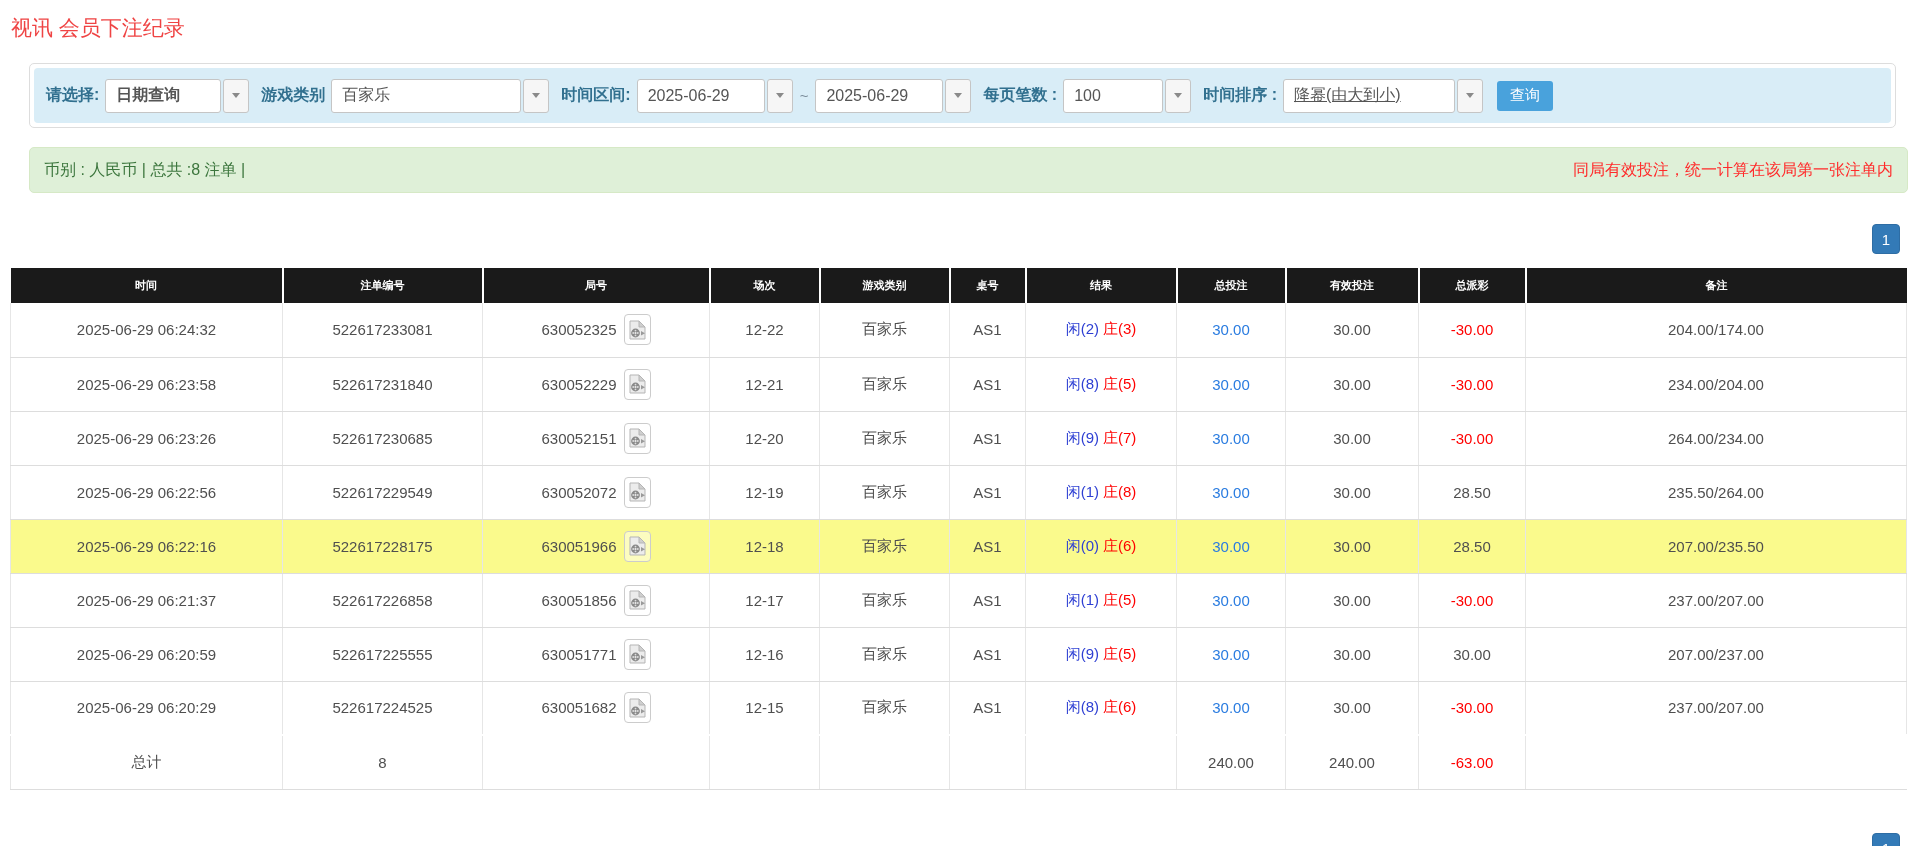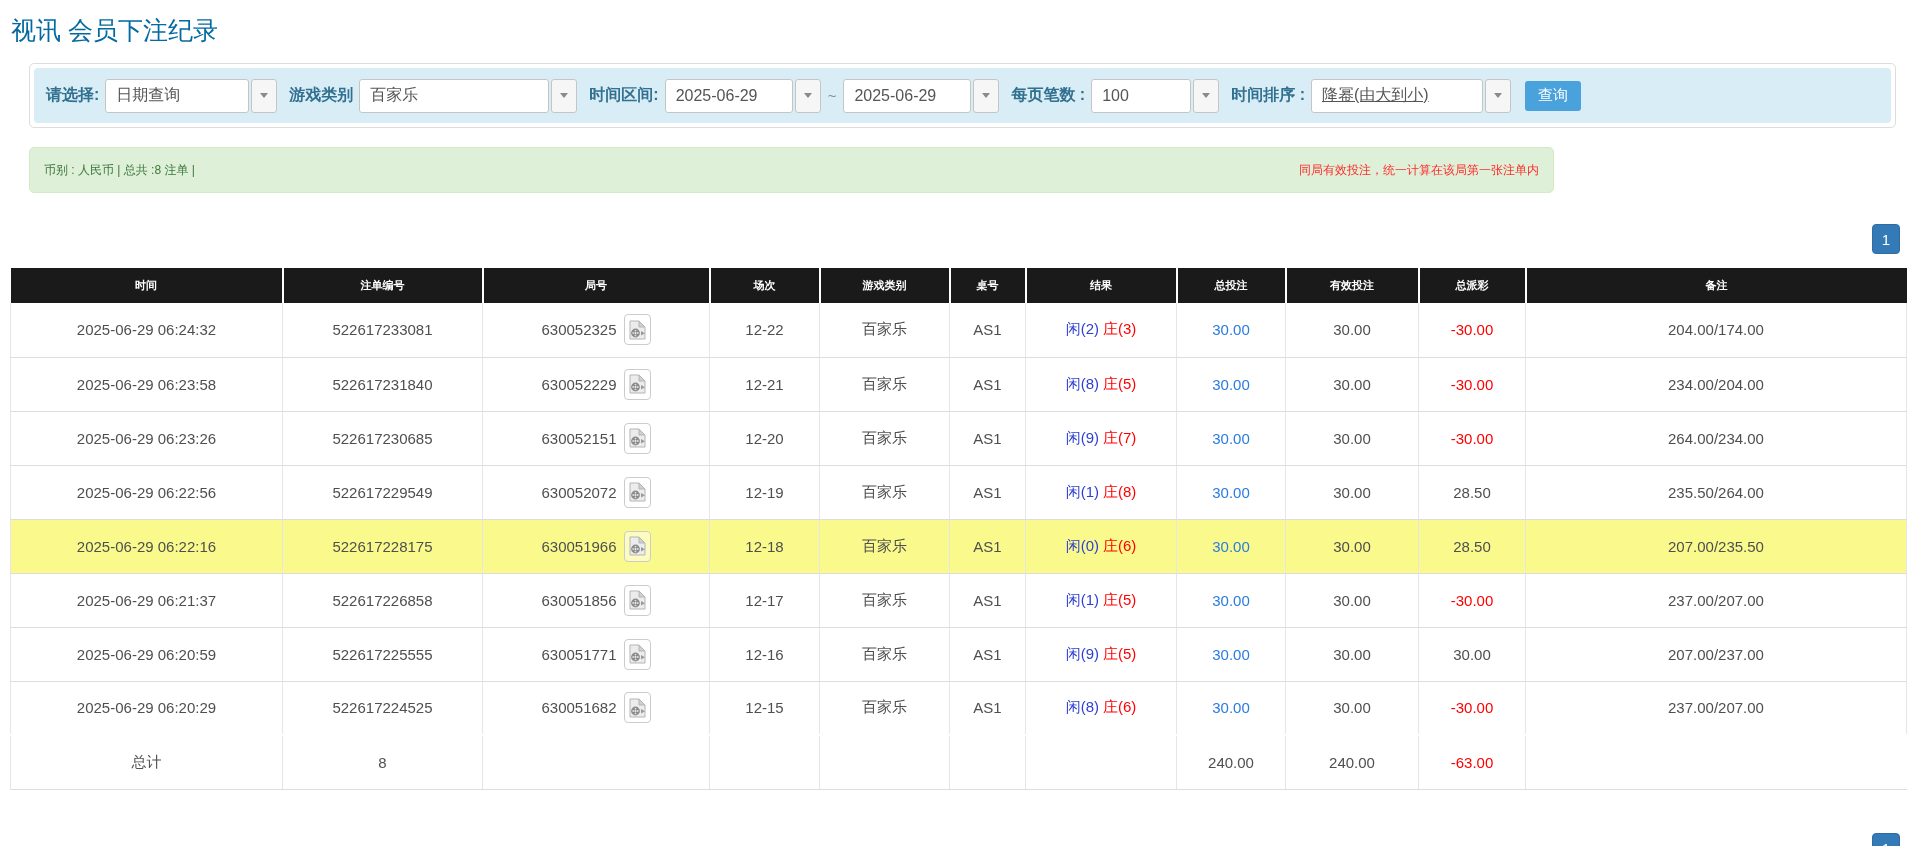--- a/index.html
+++ b/index.html
@@ -1,46 +1,46 @@
 <!DOCTYPE html>
 <html><head>
 <meta charset="utf-8">
 <style>
   * { box-sizing: border-box; }
   html,body { margin:0; padding:0; }
   body {
     width:1919px; height:846px; position:relative; overflow:hidden;
     background:#fff; font-family:"Liberation Sans", sans-serif;
   }
-  .page-title { position:absolute; left:11px; top:14px; font-size:25px; color:#0369a1; font-weight:400; }
+  .page-title { position:absolute; left:11px; top:14px; font-size:21px; color:#ef4444; font-weight:400; }
 
   
   .filter-outer { position:absolute; left:29px; top:63px; width:1867px; height:65px;
     border:1px solid #ddd; border-radius:5px; background:#fff; }
   .filter-bar { position:absolute; left:4px; right:4px; top:4px; bottom:4px;
     background:#d9edf7; border-radius:4px; display:flex; align-items:center;
     padding:0 12px; gap:6px; }
   .flabel { color:#31708f; font-weight:bold; font-size:16px; white-space:nowrap; margin-left:6px; }
   .combo { display:flex; align-items:stretch; height:34px; }
   .combo-text { background:#fff; border:1px solid #c5c5c5; border-radius:3px;
     display:flex; align-items:center; padding:0 10px; font-size:16px; color:#555; overflow:hidden; white-space:nowrap; }
   .combo-btn { width:26px; margin-left:2px; background:#f6f6f6; border:1px solid #c5c5c5;
     border-radius:3px; display:flex; align-items:center; justify-content:center; cursor:pointer; }
   .caret { width:0; height:0; border-left:4px solid transparent; border-right:4px solid transparent;
     border-top:5px solid #8a8a8a; }
-  .w-query { width:144px; } .w-game { width:190px; } .w-date { width:128px; }
+  .w-query { width:116px;font-weight:bold; } .w-game { width:190px; } .w-date { width:128px; }
   .w-size  { width:100px; } .w-sort { width:172px;text-decoration:underline; }
   .tilde { color:#7a8b99; font-size:15px; margin:0 1px; }
   .search-btn { height:30px; padding:0 13px; margin-left:8px; background:#49a2dc; color:#fff;
     border:none; border-radius:3px; font-size:15px; cursor:pointer; }
 
   
-  .summary-bar { position:absolute; left:29px; top:147px; width:1525px; height:46px;
+  .summary-bar { position:absolute; left:29px; top:147px; width:1879px; height:46px;
     background:#dff0d8; border:1px solid #d6e9c6; border-radius:5px;
-    display:flex; align-items:center; justify-content:space-between; padding:16px 14px; font-size:12px; }
+    display:flex; align-items:center; justify-content:space-between; padding:16px 14px; font-size:16px; }
   .summary-left { color:#3c763d; }
   .summary-right { color:#ff2a2a; }
 
   
   .page-btn { position:absolute; width:28px; height:30px; background:#337ab7; border:1px solid #2e6da4;
     border-radius:4px; color:#fff; font-size:15px; display:flex; align-items:center; justify-content:center;
     cursor:pointer; }
   .page-btn.top { left:1872px; top:224px; }
   .page-btn.bottom { left:1872px; top:833px; }
 

